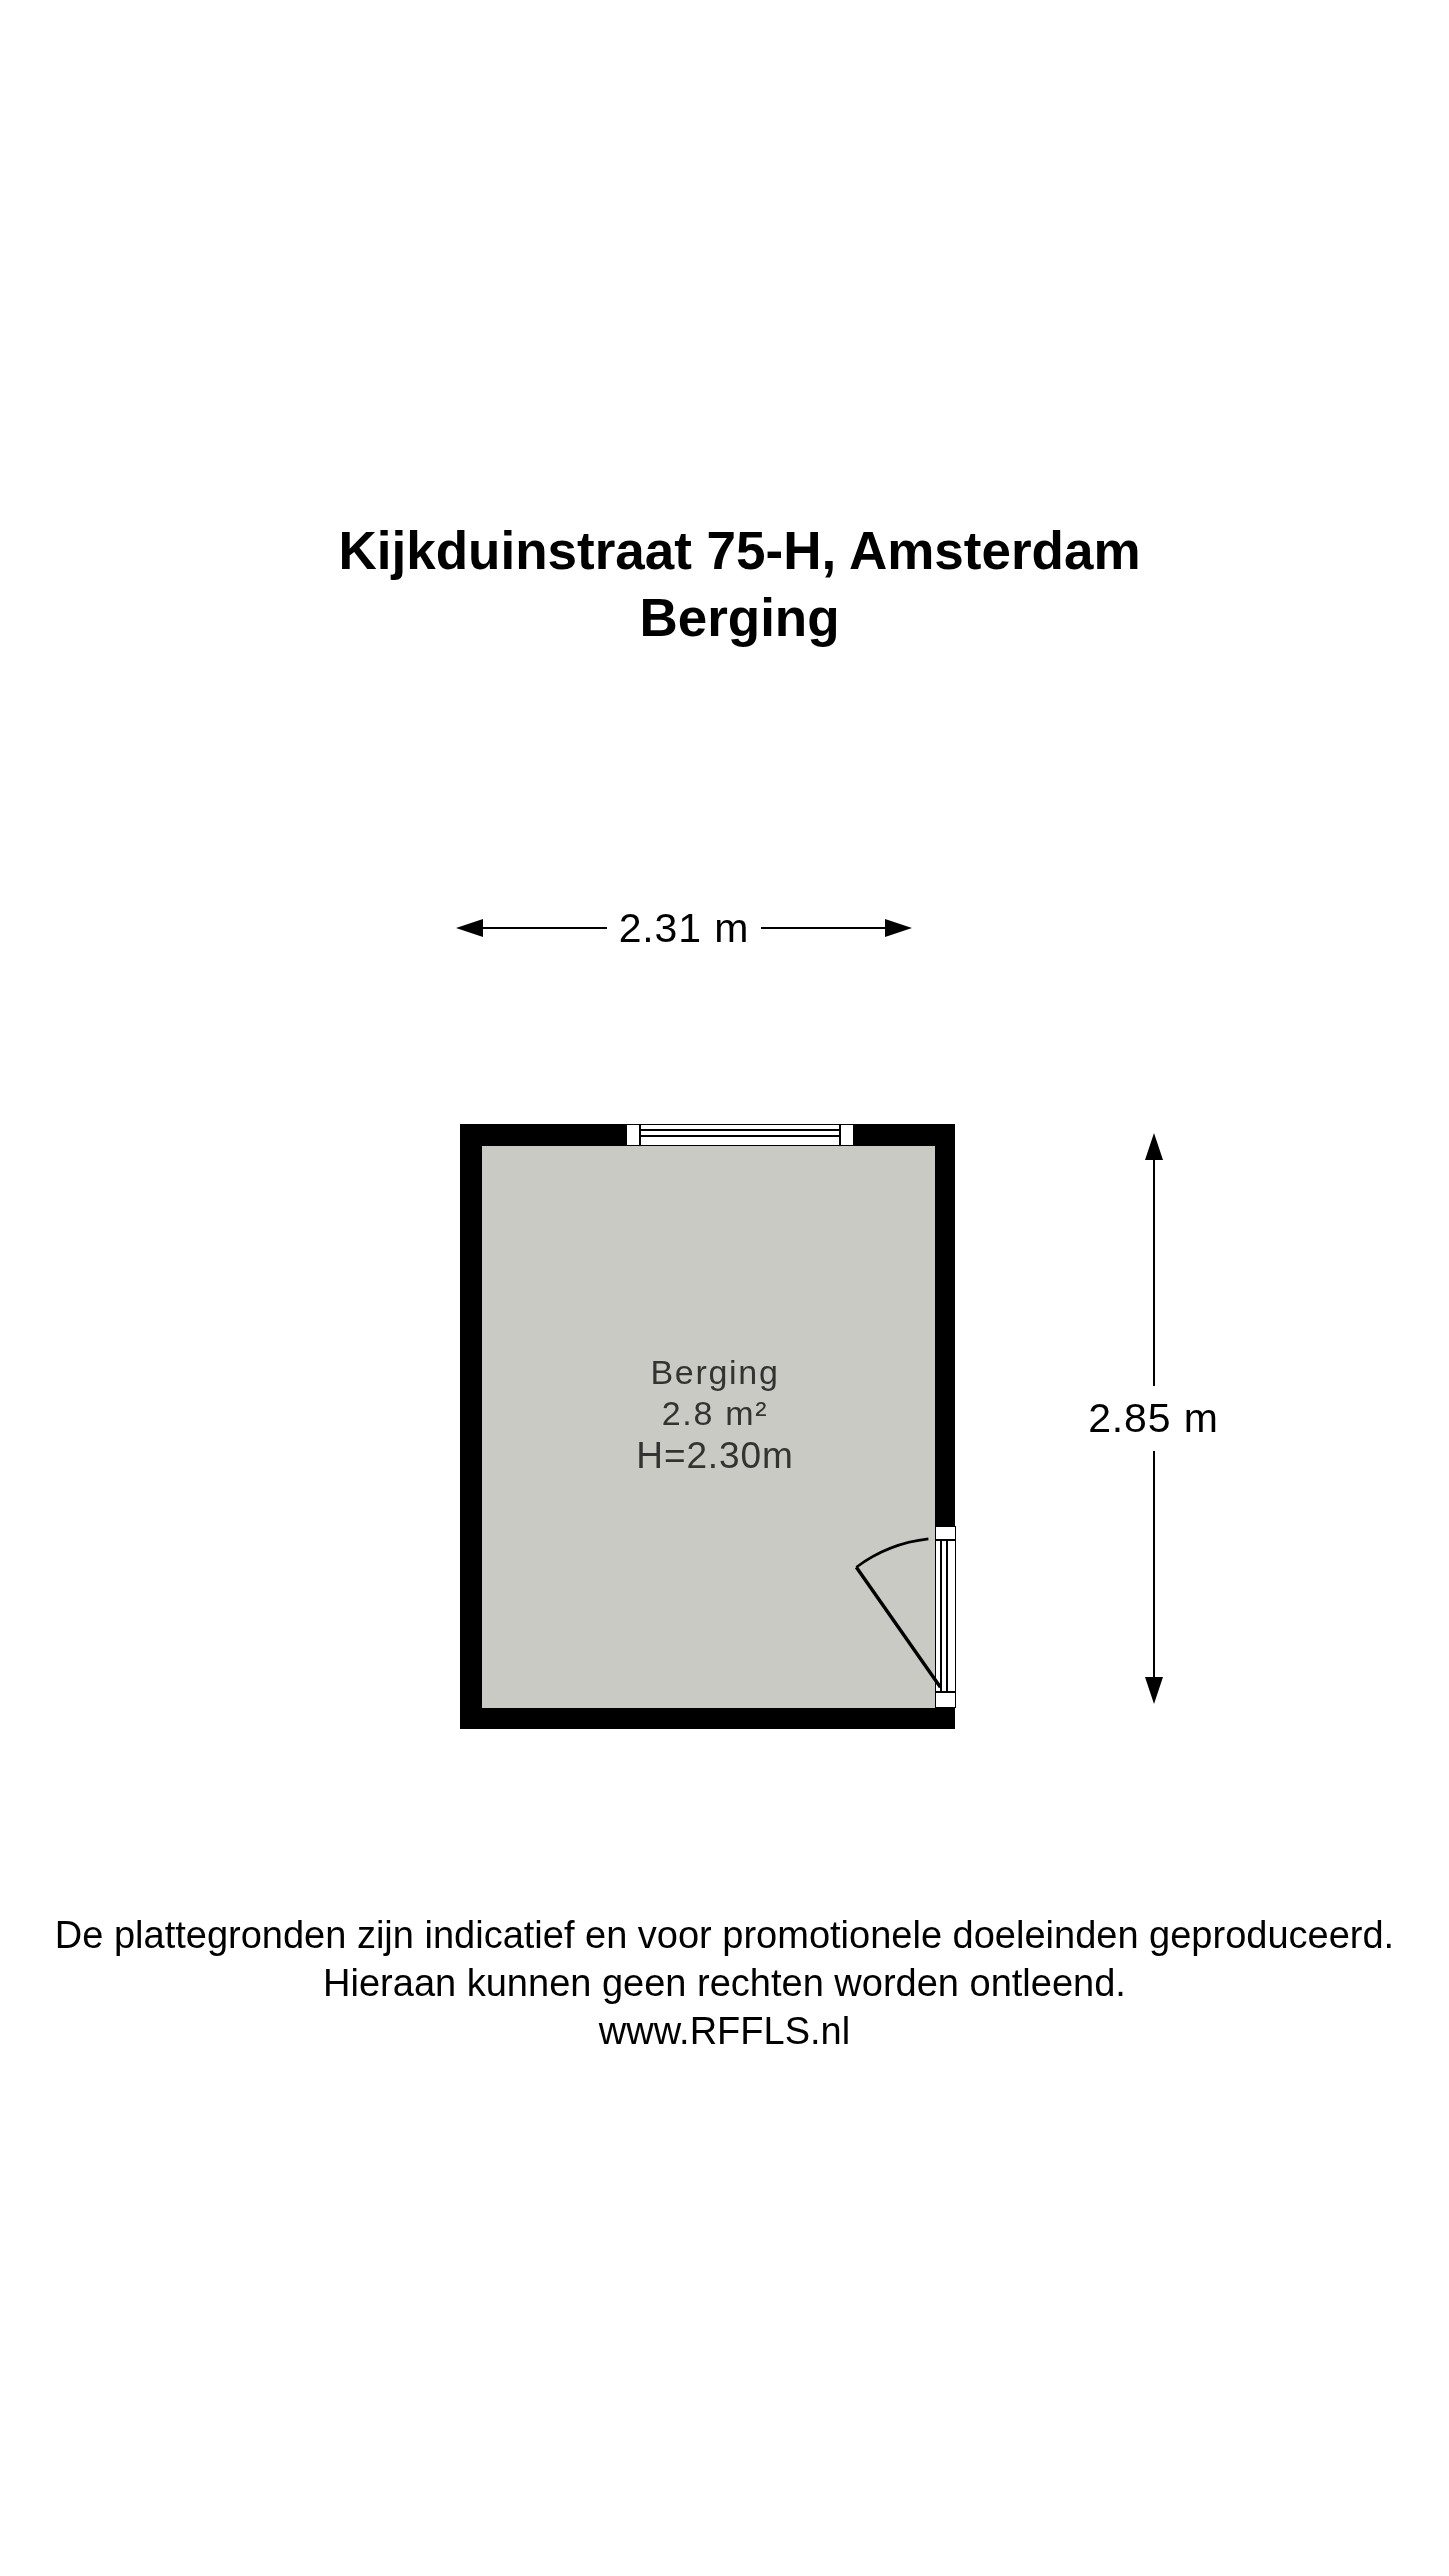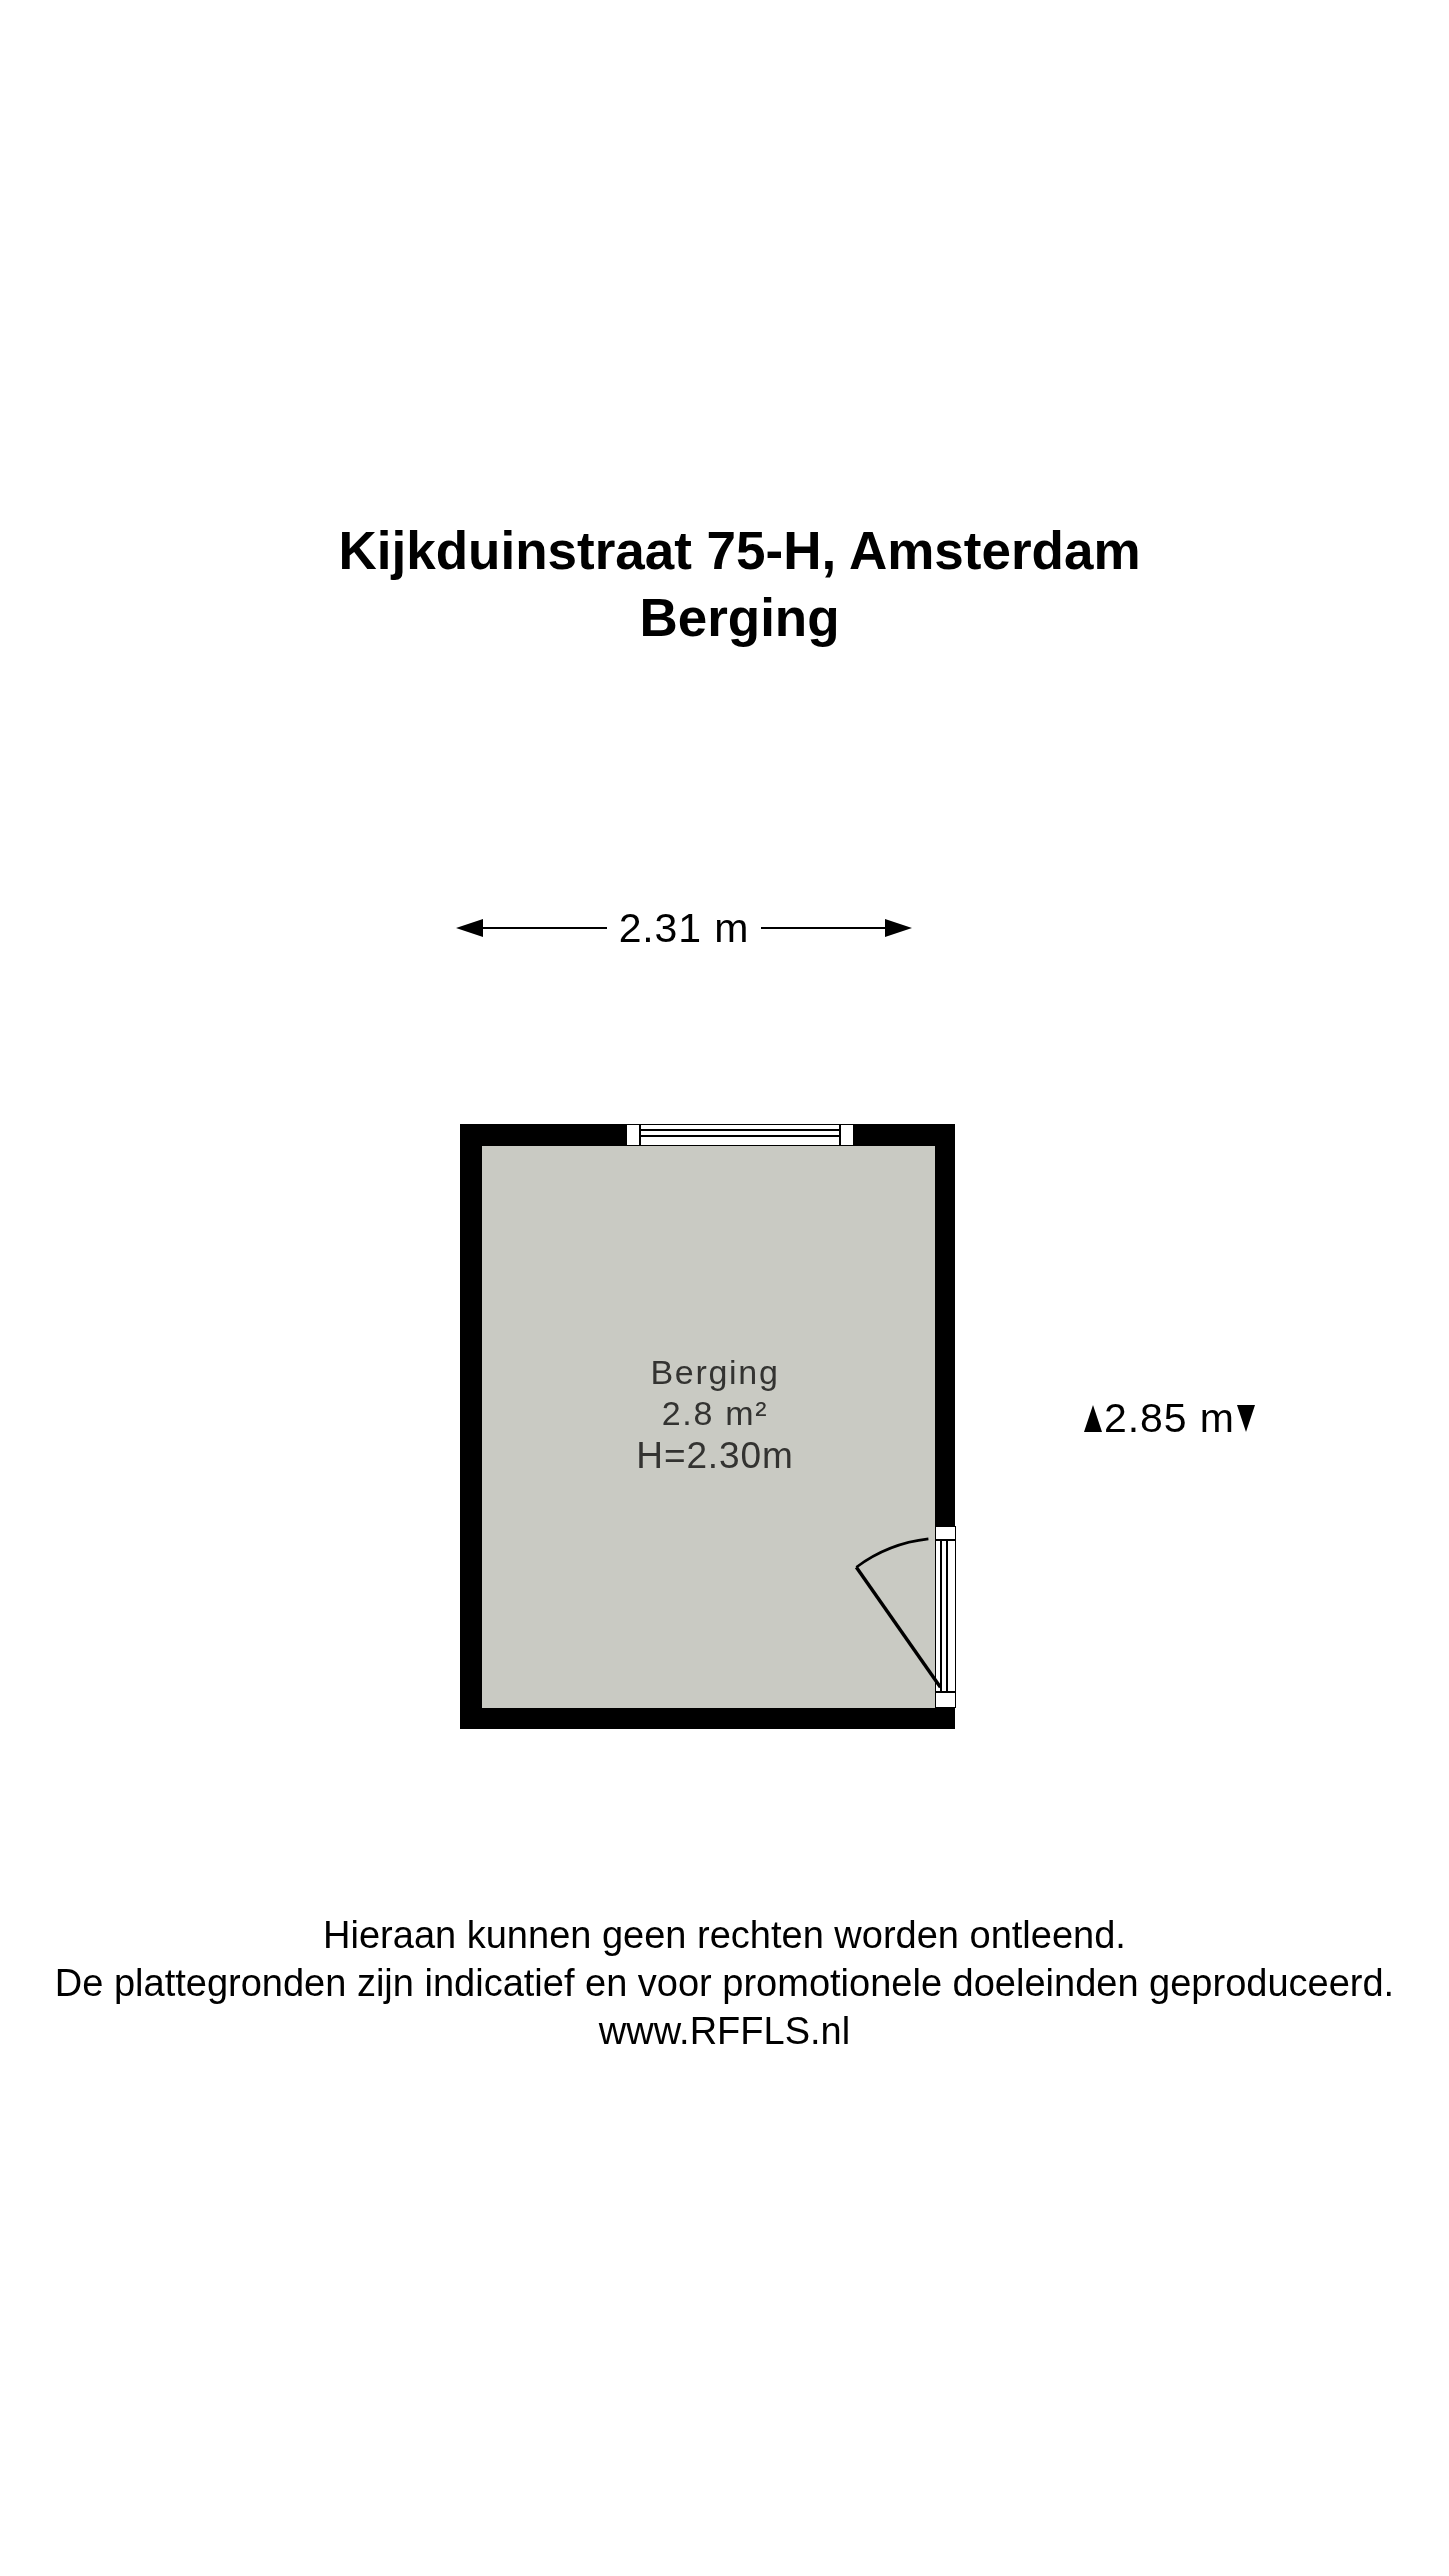--- a/index.html
+++ b/index.html
@@ -29,21 +29,21 @@
   .dim-label { font-size:41px; white-space:nowrap; letter-spacing:0.9px; color:var(--text, #000); }
   .h-dim .dim-label { padding:0 12px; }
   .arrow-left  { width:0; height:0; border-top:9.4px solid transparent; border-bottom:9.4px solid transparent; border-right:27.5px solid var(--line, #000); }
   .arrow-right { width:0; height:0; border-top:9.4px solid transparent; border-bottom:9.4px solid transparent; border-left:27.5px solid var(--line, #000); }
   .arrow-up    { width:0; height:0; border-left:9.4px solid transparent; border-right:9.4px solid transparent; border-bottom:27.5px solid var(--line, #000); }
   .arrow-down  { width:0; height:0; border-left:9.4px solid transparent; border-right:9.4px solid transparent; border-top:27.5px solid var(--line, #000); }
 
   
   .v-dim {
     position:absolute; left:1084px; top:1133px; width:139px; height:571px;
-    display:flex; flex-direction:row; align-items:center;
+    display:flex; flex-direction:column; align-items:center;
   }
   .v-dim .seg { flex:1; width:0; border-left:2.6px solid var(--line, #000); }
   .v-dim .dim-label { padding:8.6px 0; }
 
   
   .plan {
     position:absolute; left:460px; top:1124px; width:495px; height:605px;
     background:var(--wall, #000);
   }
   .interior {
@@ -143,17 +143,17 @@
 
 <div class="v-dim">
   <span class="arrow-up"></span>
   <span class="seg"></span>
   <span class="dim-label">2.85 m</span>
   <span class="seg"></span>
   <span class="arrow-down"></span>
 </div>
 
 <div class="footer">
+  <div>De plattegronden zijn indicatief en voor promotionele doeleinden geproduceerd.</div>
   <div>Hieraan kunnen geen rechten worden ontleend.</div>
-  <div>De plattegronden zijn indicatief en voor promotionele doeleinden geproduceerd.</div>
   <div>www.RFFLS.nl</div>
 </div>
 
 
 </body></html>

